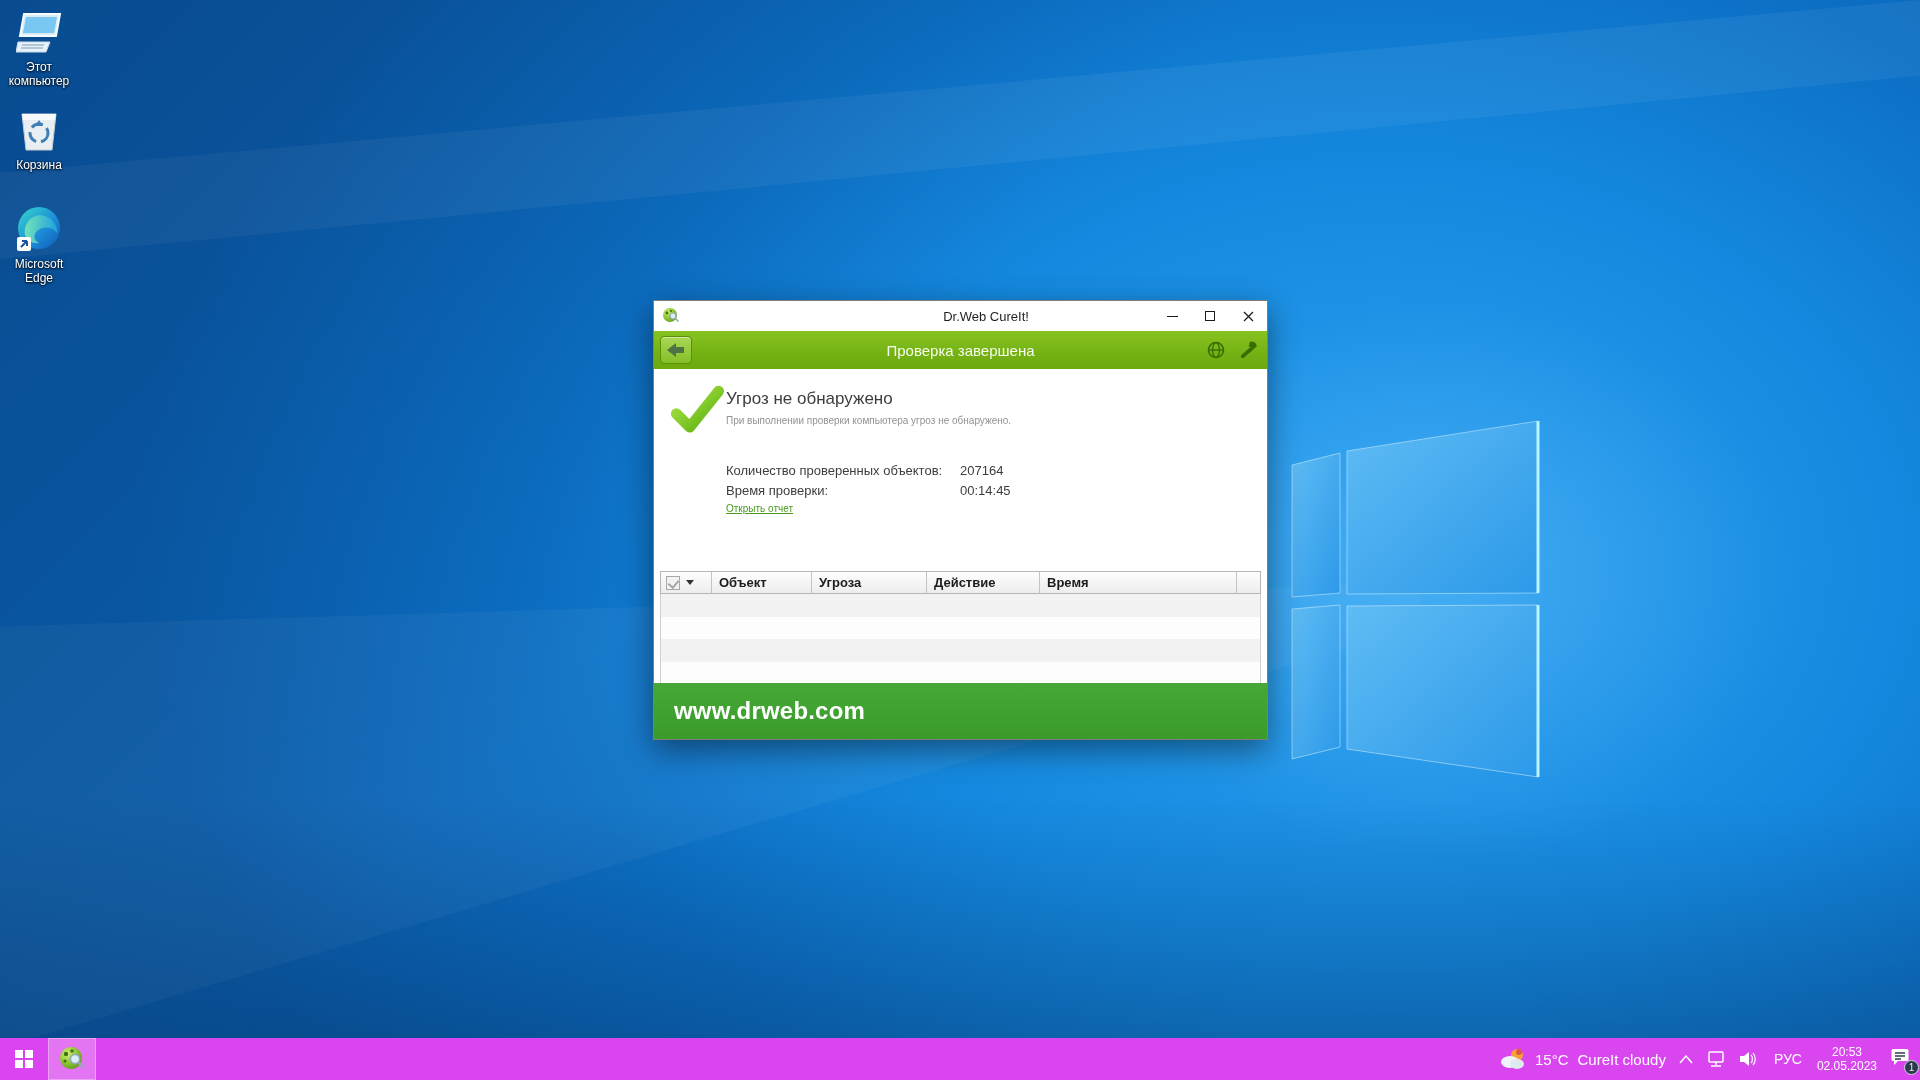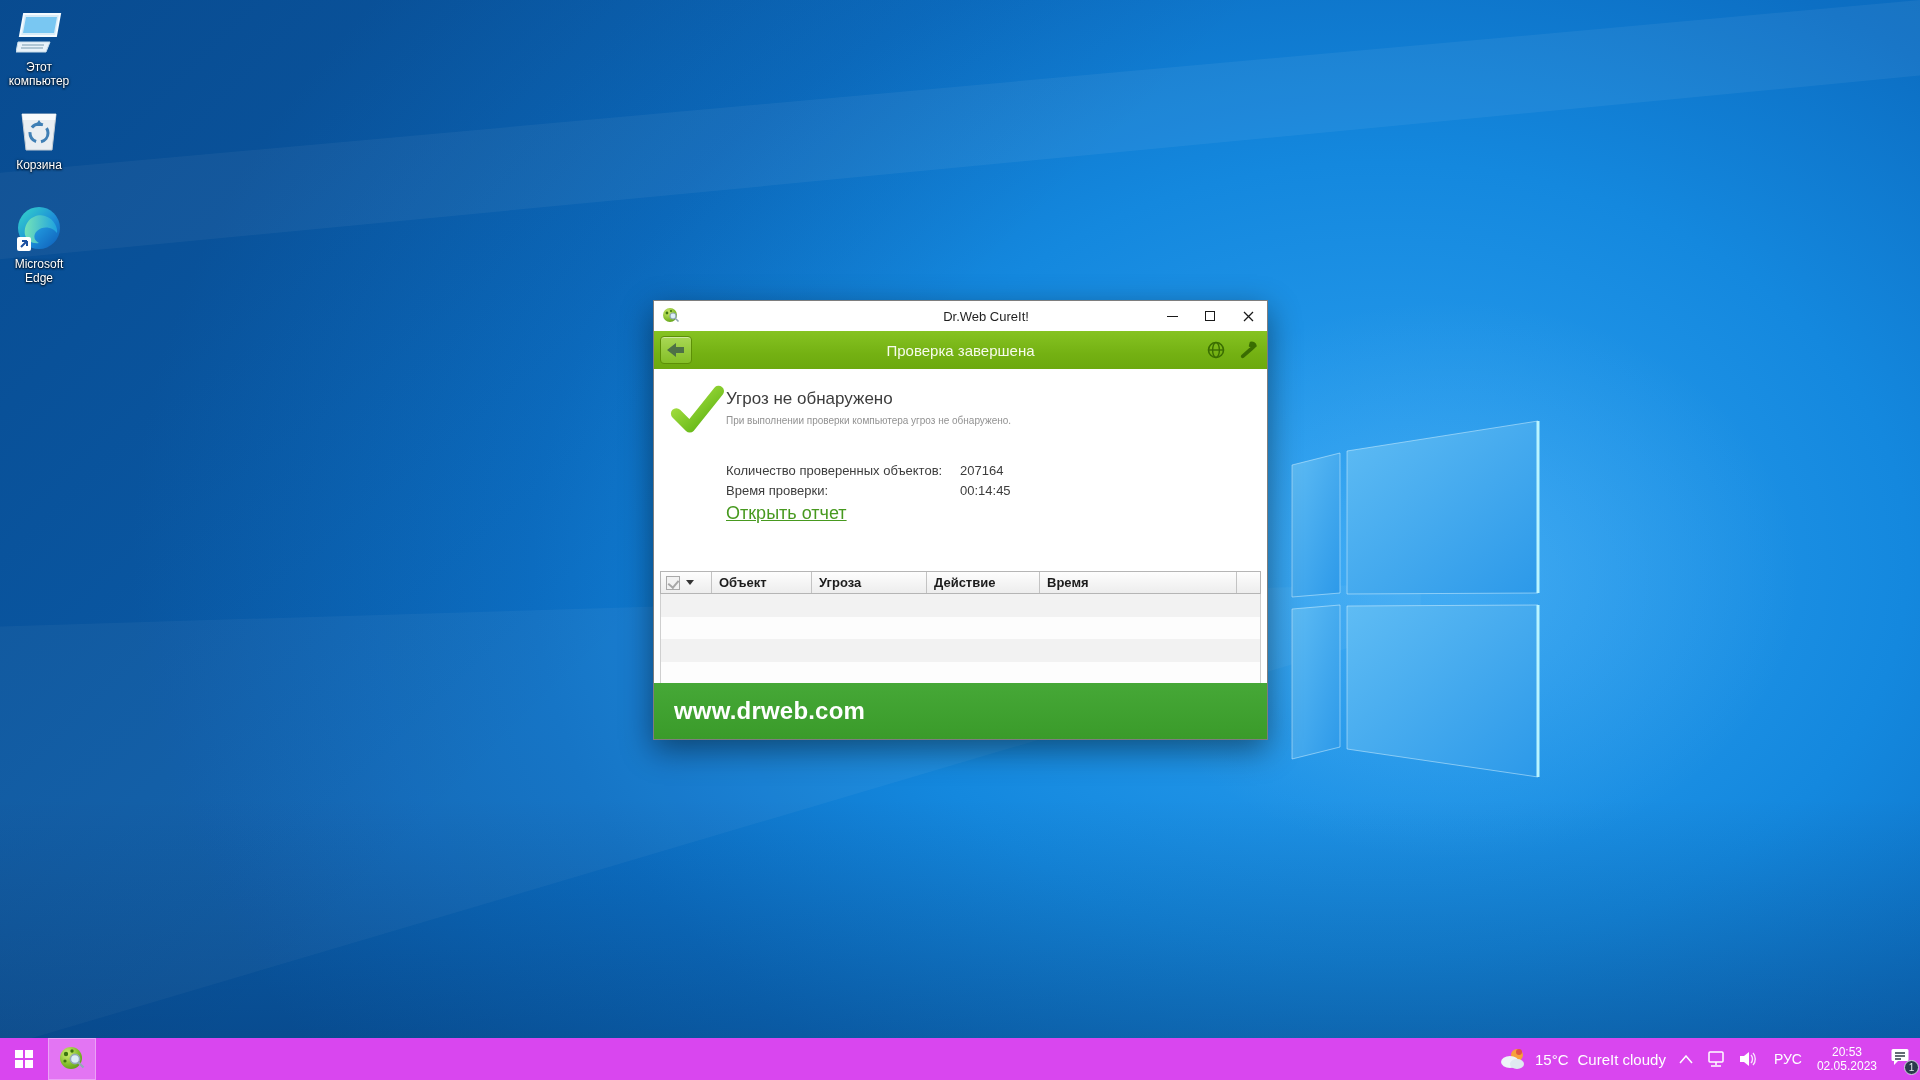--- a/index.html
+++ b/index.html
@@ -46,21 +46,21 @@
              border:1px solid #5d8f07; box-shadow: inset 0 1px 0 rgba(255,255,255,.45);
              display:flex; align-items:center; justify-content:center; }
   .ghead-icons { position:absolute; right:10px; top:0; height:38px; display:flex; align-items:center; gap:14px; }
 
   .content { position:absolute; left:0; top:68px; right:0; height:202px; background:#fff; }
   .checkmark { position:absolute; left:16px; top:16px; }
   .res-head { position:absolute; left:72px; top:20px; font-size:17px; color:#3d3d3d; }
   .res-sub  { position:absolute; left:72px; top:46px; font-size:10px; color:#929292; }
   .stat-row { position:absolute; left:72px; right:20px; height:18px; font-size:13px; color:#3d3d3d; }
   .stat-row .val { position:absolute; left:234px; top:0; }
-  .report-link { position:absolute; left:72px; top:134px; font-size:18px; color:#47991f;
+  .report-link { position:absolute; left:72px; top:134px; font-size:10px; color:#47991f;
                  text-decoration:underline; cursor:pointer; }
 
   .table { position:absolute; left:6px; right:6px; top:270px; height:113px; }
   .thead { display:flex; height:23px; background: linear-gradient(180deg,#fdfdfd,#ededed);
            border:1px solid #b5b5b5; }
   .th { border-right:1px solid #c3c3c3; display:flex; align-items:center; padding-left:7px;
         font-size:13px; font-weight:bold; color:#1c1c1c; }
   .th:last-child { border-right:none; }
   .th-cb { width:51px; padding-left:5px; gap:6px; }
   .cb { width:14px; height:14px; background:#f2f2f2; border:1px solid #a9a9a9; position:relative; }

